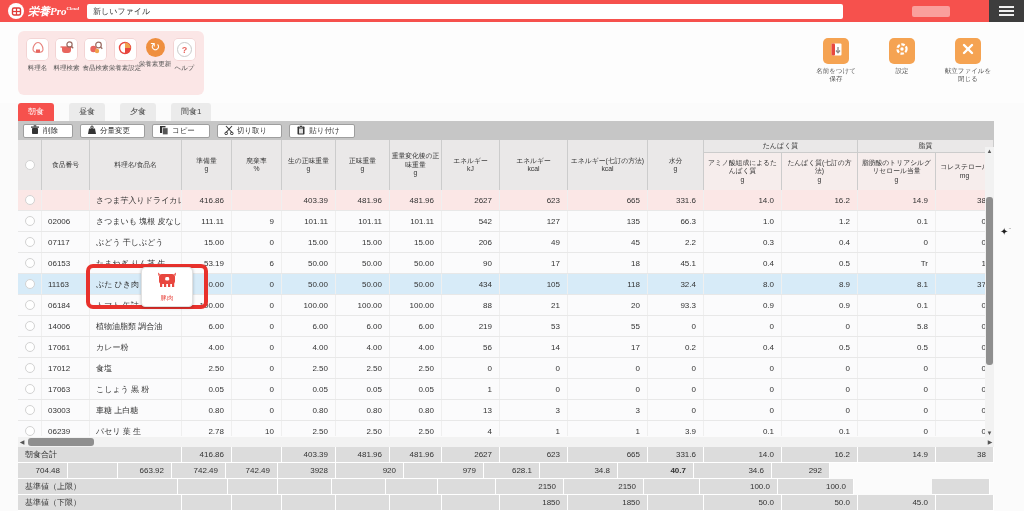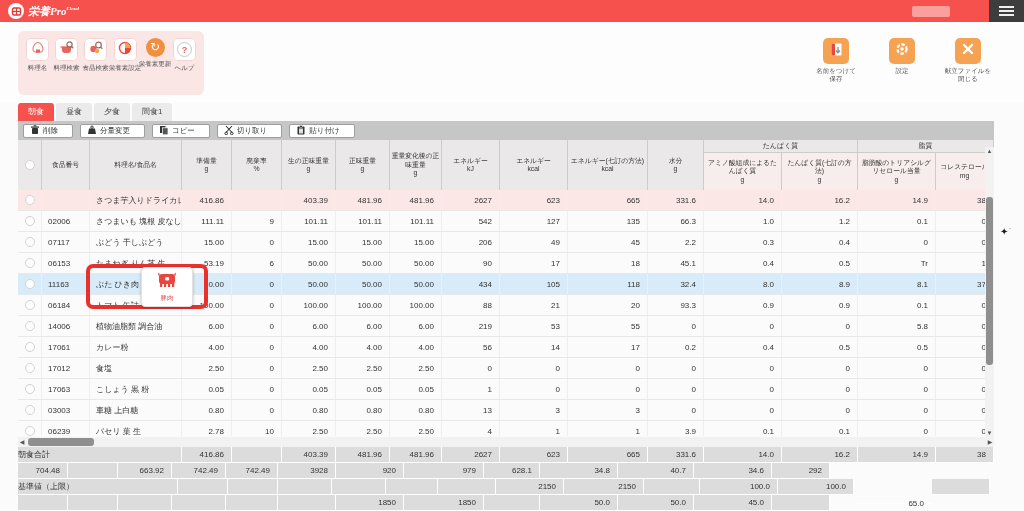--- a/index.html
+++ b/index.html
@@ -24,21 +24,21 @@
   .tool-ic { width:23px; height:23px; background:#fff; border-radius:5px; display:flex; align-items:center; justify-content:center; box-shadow:0 0 0 1px #f3d4d4 inset; }
   .tool-label { font-size:6.5px; color:#555; margin-top:3px; white-space:nowrap; }
   .refresh-circle { width:19px; height:19px; border-radius:50%; background:#ef8f3f; color:#fff; font-size:12px; line-height:19px; text-align:center; }
 
   .right-tools { position:absolute; right:30px; top:16px; display:flex; gap:14px; }
   .rt-item { display:flex; flex-direction:column; align-items:center; width:52px; cursor:pointer; }
   .rt-ic { width:26px; height:26px; border-radius:5px; background:#f5a352; display:flex; align-items:center; justify-content:center; }
   .rt-label { font-size:6.5px; color:#555; margin-top:3px; text-align:center; line-height:1.3; }
 
   
-  .tabs { position:absolute; left:18px; top:103px; display:flex; gap:2px; }
+  .tabs { position:absolute; left:18px; top:103px; display:flex; gap:15px; }
   .tab { height:18px; padding:0 10px; font-size:8px; line-height:18px; background:#ebebeb; color:#444; border-radius:3px 3px 0 0; cursor:pointer; }
   .tab.active { background:#f6514d; color:#fff; }
 
   
   .tbar { position:absolute; left:18px; top:121px; width:976px; height:19px; background:#c6c6c6; display:flex; align-items:center; gap:7px; padding-left:5px; }
   .tbtn { height:14px; background:#fff; border:1px solid #9e9e9e; border-radius:2px; font-size:7.5px; color:#333; display:flex; align-items:center; gap:3px; padding:0 14px 0 6px; cursor:pointer; }
 
   
   .thead { position:absolute; left:18px; top:140px; width:976px; height:50px; background:#cccccc; display:flex; }
   .hcell { background:#eae8e8; border-right:1px solid #cccccc; display:flex; flex-direction:column; align-items:center; justify-content:center; font-size:6.8px; text-align:center; color:#333; line-height:1.25; padding:1px; }
@@ -62,21 +62,21 @@
   .vthumb { position:absolute; left:1px; top:50px; width:7px; height:168px; background:#8f8f8f; border-radius:3px; }
   .varrow { position:absolute; left:0; width:9px; height:8px; font-size:6px; color:#555; text-align:center; line-height:8px; }
   .hscroll { position:absolute; left:18px; top:437px; width:976px; height:10px; background:#f2f2f2; }
   .hthumb { position:absolute; left:10px; top:1px; width:66px; height:8px; background:#8f8f8f; border-radius:3px; }
   .harrow { position:absolute; top:0; width:8px; height:10px; font-size:6px; color:#555; text-align:center; line-height:10px; }
 
   
   .summary { position:absolute; left:18px; top:447px; width:976px; }
   .srow { display:flex; height:16px; margin-bottom:0; }
   .scell { background:#dcdcdc; border-right:1px solid #fff; border-bottom:1px solid #fff; font-size:8px; display:flex; align-items:center; }
-  .scell.lbl { }
+  .scell.lbl { padding-left:7px; }
   .scell.num { justify-content:flex-end; padding-right:7px; }
 
   
   .anno-box { position:absolute; left:86px; top:264px; width:122px; height:45px; border:4px solid #e8312c; border-radius:7px; z-index:30; pointer-events:none; }
   .anno-tip { position:absolute; left:141px; top:267px; width:52px; height:40px; background:#fff; border:1px solid #e0e0e0; border-radius:4px; box-shadow:0 1px 3px rgba(0,0,0,.25); z-index:31; display:flex; flex-direction:column; align-items:center; justify-content:center; }
   .anno-tip-label { font-size:6.5px; color:#e8473f; margin-top:1px; }
 
   .sparkle { position:absolute; left:1000px; top:226px; width:16px; height:16px; font-size:10px; color:#1d1d1d; z-index:5; }
   .sparkle i { font-style:normal; font-size:5px; position:relative; top:-5px; }
 </style>
@@ -87,20 +87,21 @@
   <div class="logo">
     <div class="logo-circle">
       <svg width="11" height="11" viewBox="0 0 11 11">
           <rect x="1.5" y="2" width="8" height="7" rx="1.5" fill="none" stroke="#e03b38" stroke-width="1.4"></rect>
           <line x1="5.5" y1="2" x2="5.5" y2="9" stroke="#e03b38" stroke-width="1.2"></line>
           <line x1="1.5" y1="5.5" x2="9.5" y2="5.5" stroke="#e03b38" stroke-width="1.2"></line>
         </svg>
     </div>
     <div class="logo-text"><span>栄養Pro</span><span class="logo-sup">Cloud</span></div>
   </div>
+  <input class="file-input" value="新しいファイル" style="">
   <div class="redacted"></div>
   <div class="hamburger">
       <span></span>
       <span></span>
       <span></span>
     </div>
 </div>
 
 <div class="chrome">
   <div class="tool-panel">
@@ -631,41 +632,42 @@
       <div class="scell num" style="width: 50px;">704.48</div>
       <div class="scell num" style="width: 50px;"></div>
       <div class="scell num" style="width: 54px;">663.92</div>
       <div class="scell num" style="width: 54px;">742.49</div>
       <div class="scell num" style="width: 52px;">742.49</div>
       <div class="scell num" style="width: 58px;">3928</div>
       <div class="scell num" style="width: 68px;">920</div>
       <div class="scell num" style="width: 80px;">979</div>
       <div class="scell num" style="width: 56px;">628.1</div>
       <div class="scell num" style="width: 78px;">34.8</div>
-      <div class="scell num" style="width: 76px;">40.7</div>
+      <div class="scell num" style="width: 76px; font-weight: bold;">40.7</div>
       <div class="scell num" style="width: 78px;">34.6</div>
       <div class="scell num" style="width: 58px;">292</div>
     </div>
     <div class="srow">
       <div class="scell lbl" style="width: 160px;">基準値（上限）</div>
       <div class="scell num" style="width: 50px;"></div>
       <div class="scell num" style="width: 50px;"></div>
       <div class="scell num" style="width: 54px;"></div>
       <div class="scell num" style="width: 54px;"></div>
       <div class="scell num" style="width: 52px;"></div>
       <div class="scell num" style="width: 58px;"></div>
       <div class="scell num" style="width: 68px;">2150</div>
       <div class="scell num" style="width: 80px;">2150</div>
       <div class="scell num" style="width: 56px;"></div>
       <div class="scell num" style="width: 78px;">100.0</div>
       <div class="scell num" style="width: 76px;">100.0</div>
       <div class="scell num" style="width: 78px; margin-top: 24px;">65.0</div>
       <div class="scell num" style="width: 58px;"></div>
     </div>
     <div class="srow">
+      <div class="scell lbl" style="width: 164px;">基準値（下限）</div>
       <div class="scell num" style="width: 50px;"></div>
       <div class="scell num" style="width: 50px;"></div>
       <div class="scell num" style="width: 54px;"></div>
       <div class="scell num" style="width: 54px;"></div>
       <div class="scell num" style="width: 52px;"></div>
       <div class="scell num" style="width: 58px;"></div>
       <div class="scell num" style="width: 68px;">1850</div>
       <div class="scell num" style="width: 80px;">1850</div>
       <div class="scell num" style="width: 56px;"></div>
       <div class="scell num" style="width: 78px;">50.0</div>

